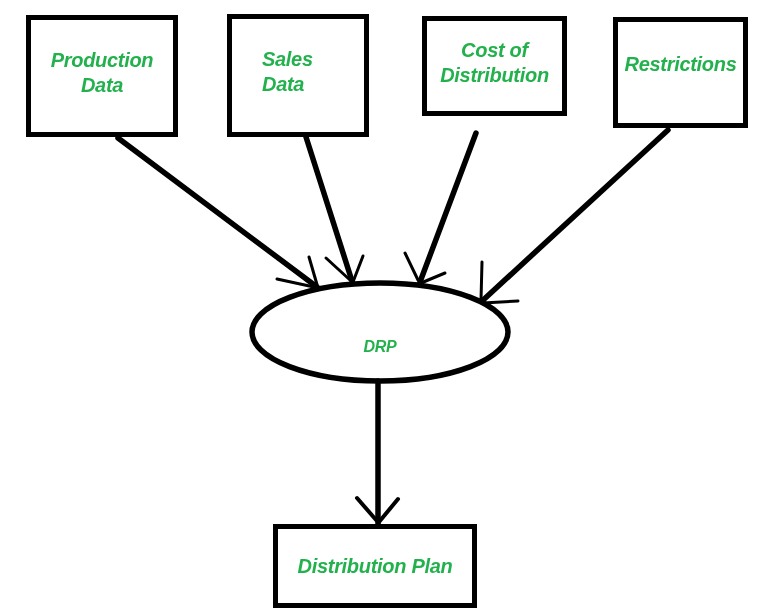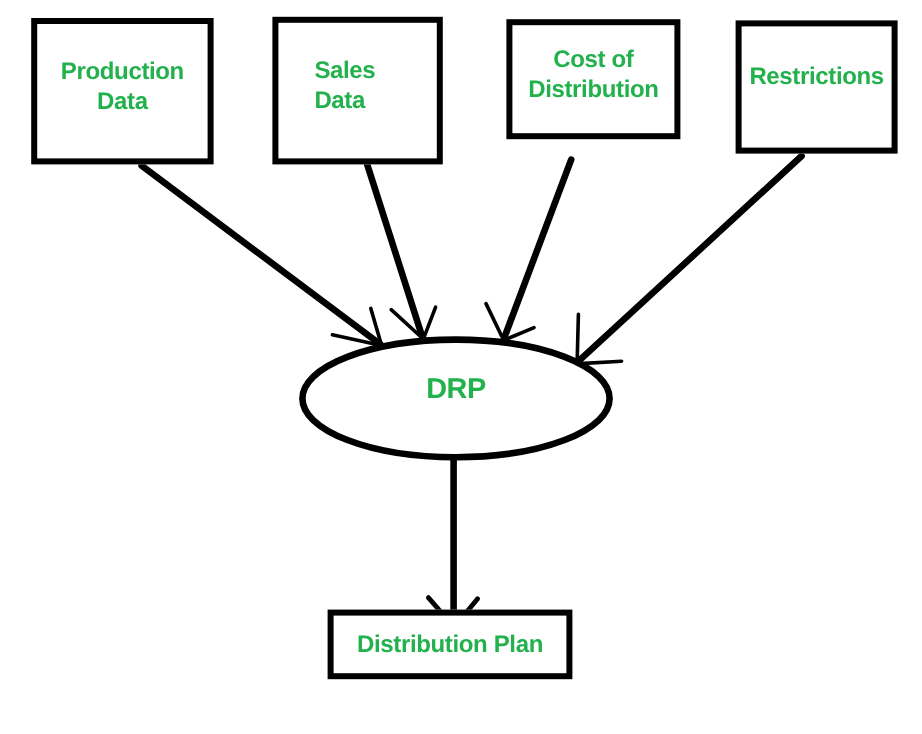--- a/index.html
+++ b/index.html
@@ -11,20 +11,21 @@
   body {
     background: var(--bg-color);
     font-family: "Liberation Sans", "DejaVu Sans", sans-serif;
   }
   .canvas {
     position: relative;
     width: 768px;
     height: 612px;
     background: var(--bg-color);
     overflow: hidden;
+    font-style: italic;
   }
   .edges-layer {
     position: absolute;
     left: 0; top: 0;
     width: 768px; height: 612px;
   }
   .edges-layer line {
     stroke: var(--stroke-color);
     stroke-linecap: round;
   }
@@ -49,31 +50,31 @@
     font-size: 20px;
     line-height: 25px;
     letter-spacing: -0.3px;
     white-space: nowrap;
   }
   .node-production { left: 26px; top: 15px; width: 152px; height: 122px; padding-bottom: 6px; }
   .node-sales      { left: 227px; top: 14px; width: 142px; height: 123px; padding-bottom: 7px;
                      align-items: flex-start; padding-left: 30px; }
   .node-cost      { left: 422px; top: 16px; width: 145px; height: 100px; padding-bottom: 6px; }
   .node-restrictions { left: 613px; top: 17px; width: 135px; height: 111px; padding-bottom: 16px; }
-  .node-plan      { left: 273px; top: 508px; width: 204px; height: 58px; }
+  .node-plan      { left: 273px; top: 524px; width: 204px; height: 84px; }
   .drp-label {
     position: absolute;
-    left: 252px; top: 276px;
+    left: 252px; top: 298px;
     width: 256px; height: 98px;
     display: flex;
     align-items: center;
     justify-content: center;
     color: var(--text-color);
     font-weight: bold;
-    font-size: 24px;
+    font-size: 16px;
     letter-spacing: -0.3px;
   }
 </style>
 </head>
 <body>
 
 <div class="canvas">
 
   <svg class="edges-layer" viewBox="0 0 768 612" aria-hidden="true">
 

